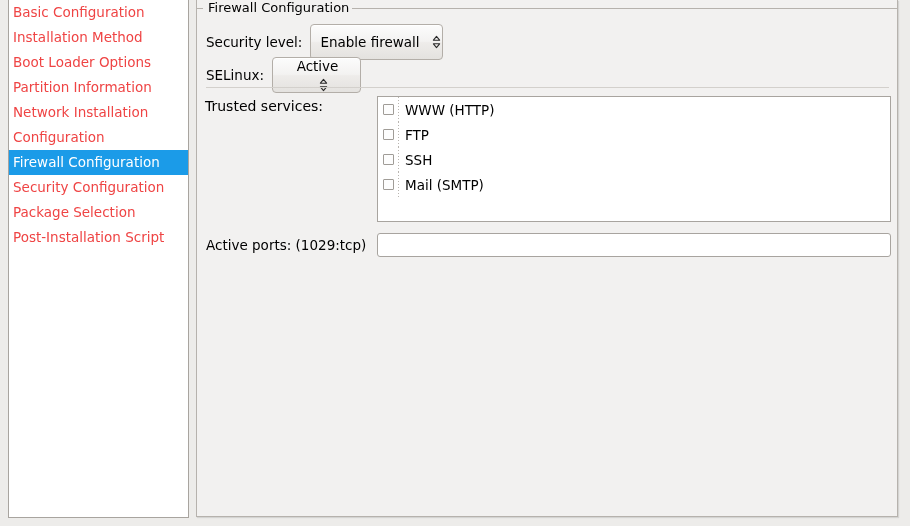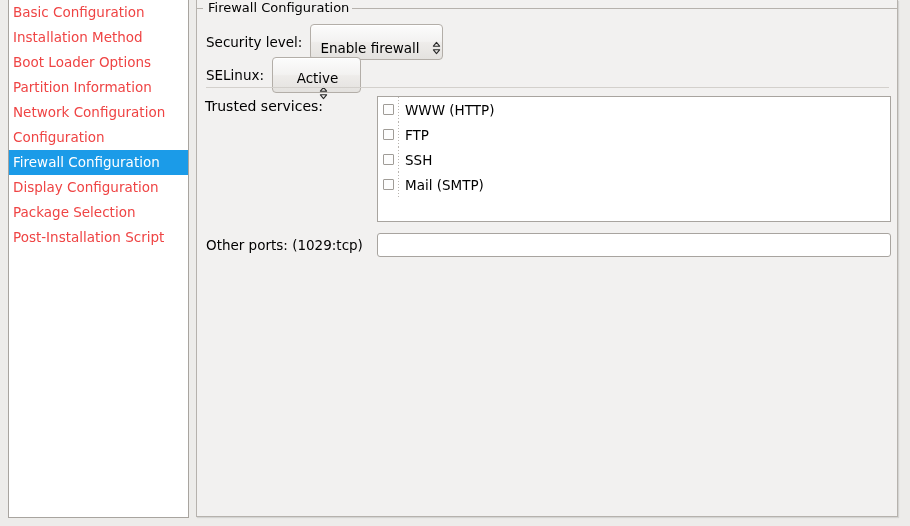--- a/index.html
+++ b/index.html
@@ -117,21 +117,21 @@
     margin-right: 8px;
   }
 
   
   .combo {
     display: inline-flex;
     align-items: center;
     justify-content: space-between;
     height: 36px;
     box-sizing: border-box;
-    padding: 12px 7px 0 9px;
+    padding: 0 7px 0 9px;
     background: linear-gradient(to bottom, #fcfcfc 0%, #f3f2f1 48%, #eeecea 52%, #e4e2df 100%);
     border: 1px solid #b3aea8;
     border-radius: 4px;
     font-size: 13.5px;
     color: #000000;
     cursor: default;
     box-shadow: inset 0 1px 0 rgba(255,255,255,0.85);
   }
   .combo-text {
     white-space: nowrap;
@@ -245,24 +245,24 @@
 </style>
 </head>
 <body>
 
 <div id="sidebar-panel">
   <ul class="sidebar-list" id="sidebar-list">
       <li class="sidebar-item"><span class="sidebar-item-label">Basic Configuration</span></li>
       <li class="sidebar-item"><span class="sidebar-item-label">Installation Method</span></li>
       <li class="sidebar-item"><span class="sidebar-item-label">Boot Loader Options</span></li>
       <li class="sidebar-item"><span class="sidebar-item-label">Partition Information</span></li>
-      <li class="sidebar-item"><span class="sidebar-item-label">Network Configuration</span></li>
+      <li class="sidebar-item"><span class="sidebar-item-label">Network Installation</span></li>
       <li class="sidebar-item"><span class="sidebar-item-label">Configuration</span></li>
       <li class="sidebar-item selected"><span class="sidebar-item-label">Firewall Configuration</span></li>
-      <li class="sidebar-item"><span class="sidebar-item-label">Display Configuration</span></li>
+      <li class="sidebar-item"><span class="sidebar-item-label">Security Configuration</span></li>
       <li class="sidebar-item"><span class="sidebar-item-label">Package Selection</span></li>
       <li class="sidebar-item"><span class="sidebar-item-label">Post-Installation Script</span></li>
     </ul>
 </div>
 
 <div id="content-panel">
 
   <div id="panel-border-left"></div>
   <div id="panel-border-right"></div>
   <div id="panel-legend">Firewall Configuration</div>
@@ -320,15 +320,15 @@
       </div>
       <div class="service-row">
         <div class="service-check-cell">
           <div class="checkbox"></div>
         </div>
         <div class="col-separator"></div>
         <span class="service-label">Mail (SMTP)</span>
       </div>
     </div>
 
-  <div id="other-ports-label">Other ports: (1029:tcp)</div>
+  <div id="other-ports-label">Active ports: (1029:tcp)</div>
   <input id="other-ports-input" type="text" placeholder="" style="">
 </div>
 
 </body></html>

